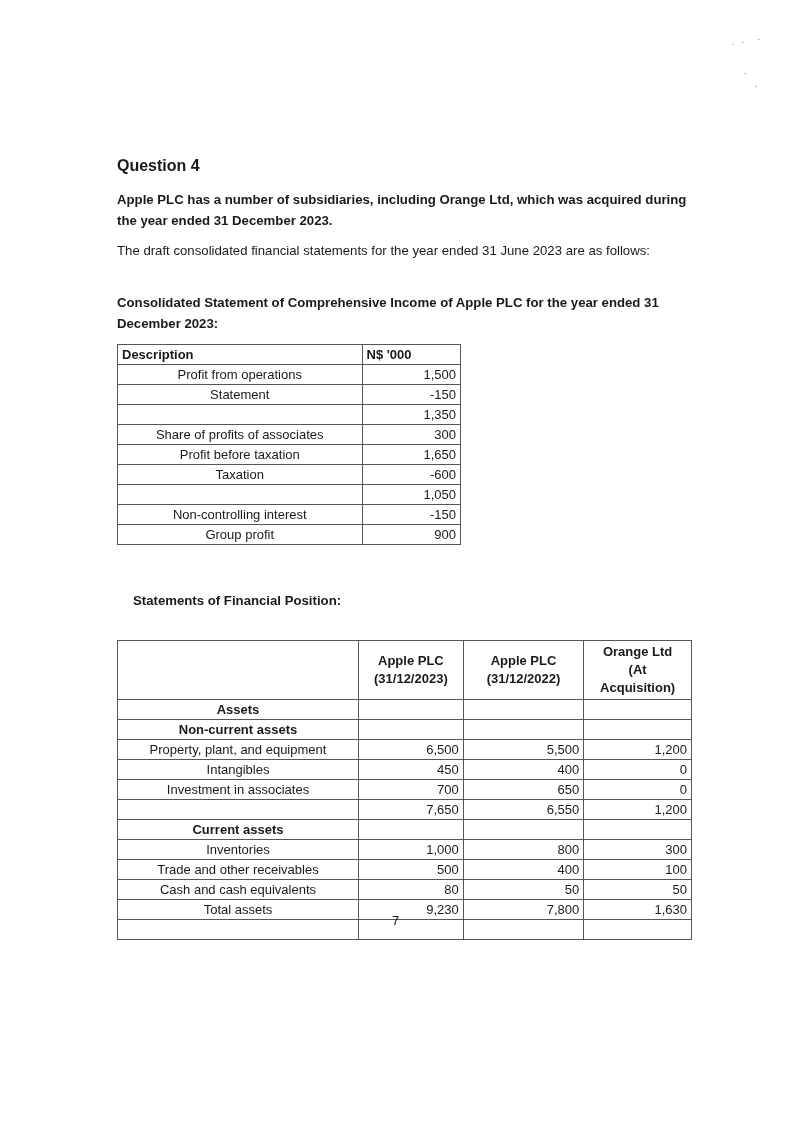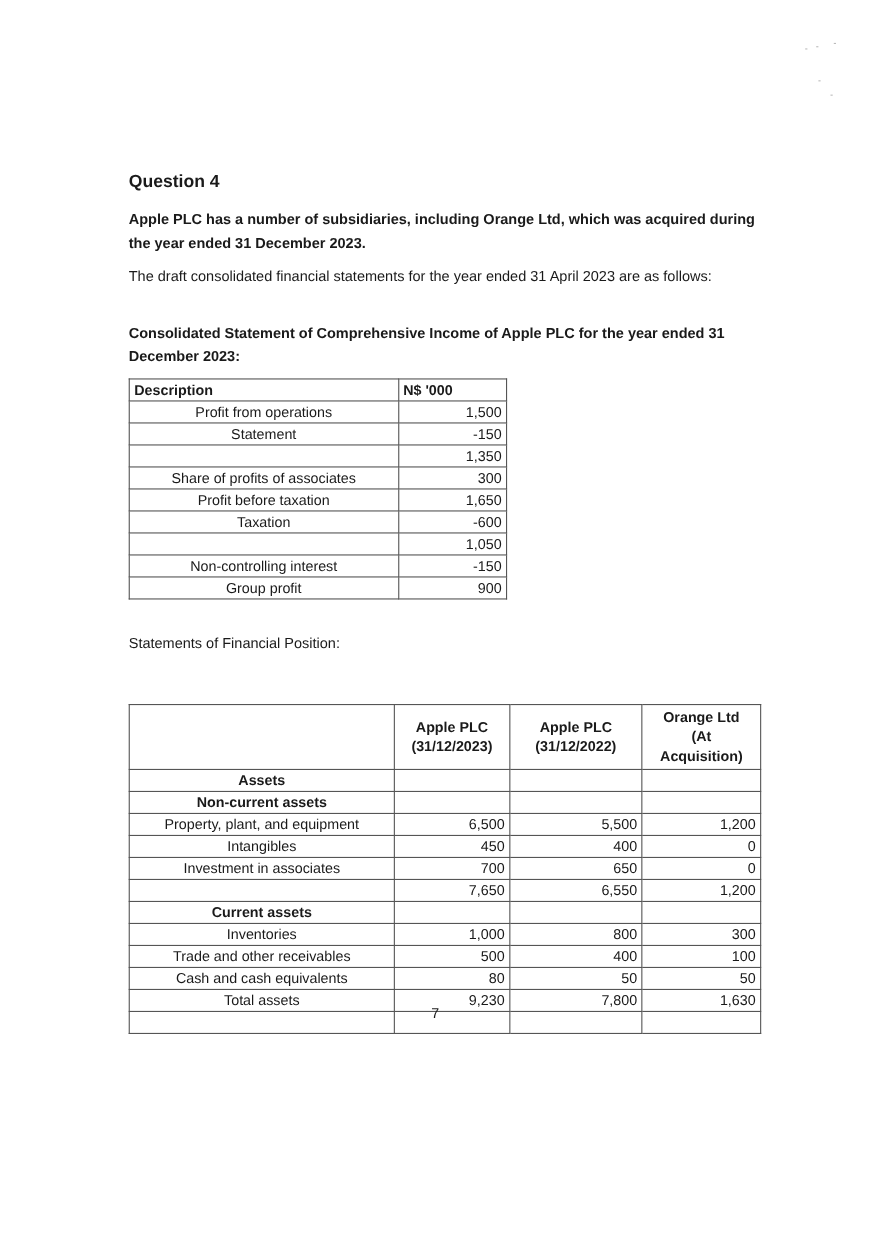--- a/index.html
+++ b/index.html
@@ -9,37 +9,37 @@
   .q-title { position: absolute; top: 157px; left: 0; font-size: 16px; font-weight: bold; margin: 0; text-align: right; }
   .intro { position: absolute; top: 189px; left: 0; width: 575px; font-size: 13.2px; font-weight: bold; line-height: 21px; margin: 0; }
   .para { position: absolute; top: 240px; left: 0; width: 575px; font-size: 13.2px; line-height: 21px; margin: 0; }
   .sci-title { position: absolute; top: 292px; left: 0; width: 575px; font-size: 13.2px; font-weight: bold; line-height: 21px; margin: 0; }
   table { border-collapse: collapse; font-size: 13px; }
   td, th { border: 1px solid #555; padding: 0 4px; height: 19px; line-height: 19px; }
   .sci-table { position: absolute; top: 344px; left: 0; width: 344px; }
   .sci-table td.desc { width: 237px; text-align: center; }
   .sci-table td.val { width: 90px; text-align: right; }
   .sci-table th { text-align: left; font-weight: bold; }
-  .sfp-title { position: absolute; top: 577px; left: 0; font-size: 13.2px; font-weight: normal; margin: 0; }
+  .sfp-title { position: absolute; top: 577px; left: 0; font-size: 13.2px; font-weight: bold; margin: 16px; }
   .sfp-table { position: absolute; top: 640px; left: 0; width: 575px; }
   .sfp-table th { font-weight: bold; text-align: center; line-height: 18px; height: 58px; padding: 0 4px; }
   .sfp-table td.label { width: 234px; text-align: center; }
   .sfp-table td.num { text-align: right; }
   .sfp-table td.bold { font-weight: bold; }
   .col-a { width: 96px; } .col-b { width: 112px; } .col-c { width: 99px; }
   .page-num { position: absolute; top: 913px; left: 392px; font-size: 13px; }
   .noise { position: absolute; width: 2px; height: 1px; background: #bbb; }
 </style>
 </head>
 <body>
 
 <div class="page">
   <h2 class="q-title">Question 4</h2>
   <p class="intro">Apple PLC has a number of subsidiaries, including Orange Ltd, which was acquired during the year ended 31 December 2023.</p>
-  <p class="para">The draft consolidated financial statements for the year ended 31 April 2023 are as follows:</p>
+  <p class="para">The draft consolidated financial statements for the year ended 31 June 2023 are as follows:</p>
   <p class="sci-title">Consolidated Statement of Comprehensive Income of Apple PLC for the year ended 31 December 2023:</p>
 
   <table class="sci-table">
     <thead>
       <tr>
         <th>Description</th>
         <th>N$ '000</th>
       </tr>
     </thead>
     <tbody>

